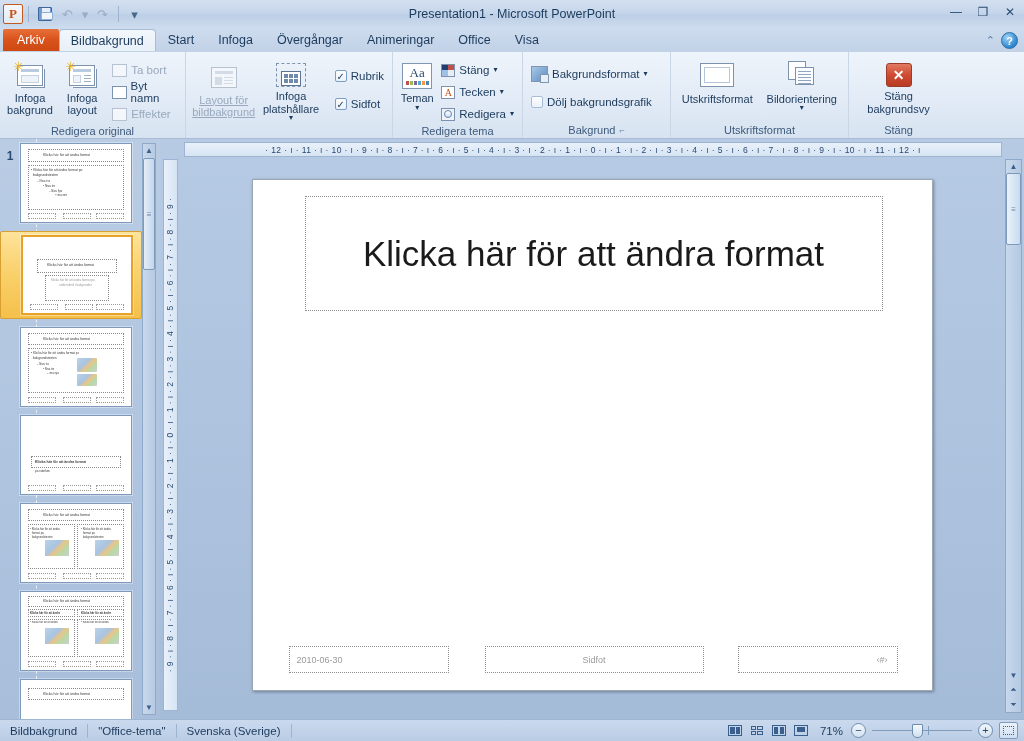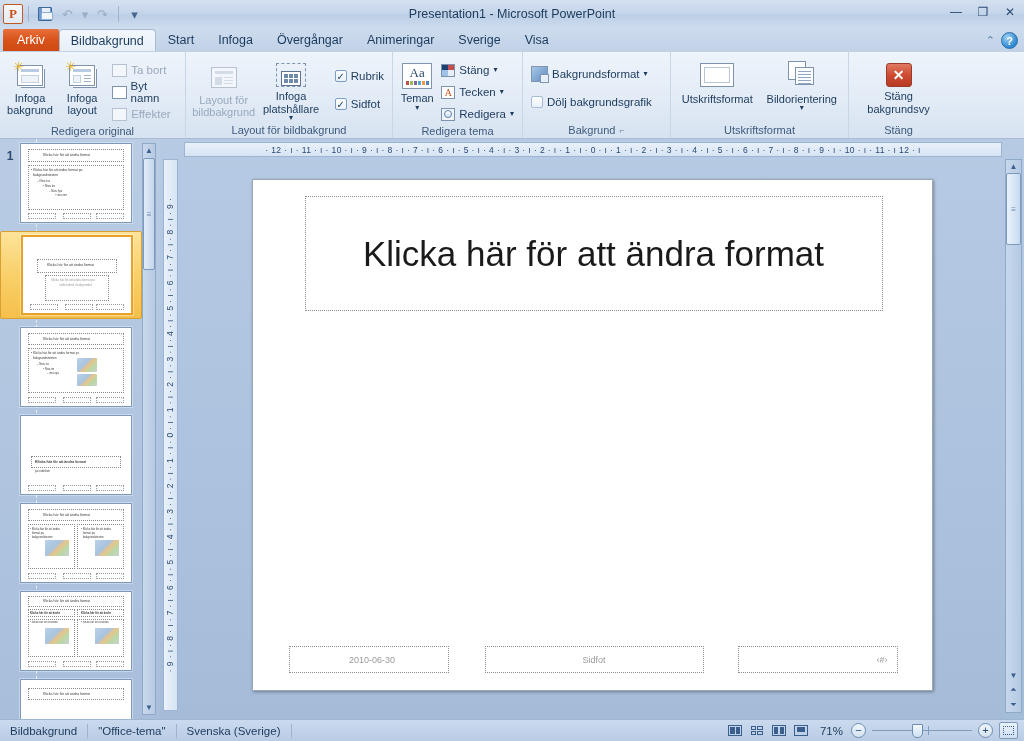--- a/index.html
+++ b/index.html
@@ -103,21 +103,21 @@
     height: 16px; text-align: center; font-size: 11px; color: #3d5a7c;
     display: flex; align-items: center; justify-content: center; gap: 4px;
   }
   .dlg-launcher { font-size: 9px; color: #5c7ea6; }
 
   .bigbtn {
     width: 54px; display: flex; flex-direction: column; align-items: center;
     padding: 3px 1px 0; text-align: center; line-height: 1.15; font-size: 11px; color: #1b3a5c;
   }
   .bigbtn.wide { width: 70px; }
-  .bigbtn.dis { color: #99a9bd; }
+  .bigbtn.dis { color: #99a9bd; text-decoration: underline; }
   .bigbtn .glyph { margin-bottom: 3px; }
   .bigbtn .lbl { white-space: normal; }
   .caret { font-size: 8px; line-height: 6px; }
 
   .smallcol { display: flex; flex-direction: column; gap: 2px; padding-top: 4px; }
   .smallbtn {
     display: flex; align-items: center; gap: 4px; padding: 1px 4px; height: 20px;
     font-size: 11.5px; color: #1b3a5c; border-radius: 2px;
   }
   .smallbtn.dis { color: #9aa9bd; }
@@ -264,21 +264,21 @@
   }
   .ph {
     position: absolute; border: 1px dotted #8c8c8c;
     display: flex; align-items: center; justify-content: center; text-align: center;
   }
   .ph-title { left: 52px; top: 16px; width: 578px; height: 115px; font-size: 35px; color: #1a1a1a; }
   .ph-sub { left: 101px; top: 141px; width: 478px; height: 139px;
     font-size: 26px; color: #8e8e8e; line-height: 1.28; padding: 10px 14px;
     align-items: flex-start; }
   .ph-date { left: 36px; bottom: 17px; width: 160px; height: 27px;
-    font-size: 9px; color: #9a9a9a; justify-content: center; padding-left: 7px; }
+    font-size: 9px; color: #9a9a9a; justify-content: flex-start; padding-left: 7px; }
   .ph-footer { left: 232px; bottom: 17px; width: 219px; height: 27px; font-size: 9px; color: #9a9a9a; }
   .ph-num { right: 34px; bottom: 17px; width: 160px; height: 27px;
     font-size: 9px; color: #9a9a9a; justify-content: flex-end; padding-right: 9px; }
 
   .vscroll {
     position: absolute; right: 2px; top: 20px; bottom: 6px; width: 17px;
     background: linear-gradient(to right,#c7d8ec,#b4c9e3);
     border: 1px solid #8fa9c8; display: flex; flex-direction: column; align-items: center;
   }
   .vs-thumb { width: 15px; height: 72px; border: 1px solid #7e9abb; border-radius: 2px;
@@ -358,21 +358,21 @@
     </div>
   </div>
 
   <div class="tabstrip">
     <div class="tab file">Arkiv</div>
     <div class="tab active">Bildbakgrund</div>
     <div class="tab">Start</div>
     <div class="tab">Infoga</div>
     <div class="tab">Övergångar</div>
     <div class="tab">Animeringar</div>
-    <div class="tab">Sverige</div>
+    <div class="tab">Office</div>
     <div class="tab">Visa</div>
     <div class="tab-right">
       <div class="chev-up">⌃</div>
       <div class="help-btn">?</div>
     </div>
   </div>
 
   <div class="ribbon">
 
     <div class="rgroup" style="width:185px">
@@ -456,21 +456,20 @@
           <div class="smallbtn">
             <span class="cbox">✓</span>
             <span>Rubrik</span>
           </div>
           <div class="smallbtn">
             <span class="cbox">✓</span>
             <span>Sidfot</span>
           </div>
         </div>
       </div>
-      <div class="rgroup-label">Layout för bildbakgrund</div>
     </div>
 
     <div class="rgroup" style="width:130px">
       <div class="rgroup-body">
         <div class="bigbtn" style="width:48px">
           <span class="glyph">
             <span class="ico-theme" style="display:inline-flex;margin-top:4px">
               <span class="aa">Aa</span>
               <span class="swatches">
                 <u style="background:#c0504d"></u>

